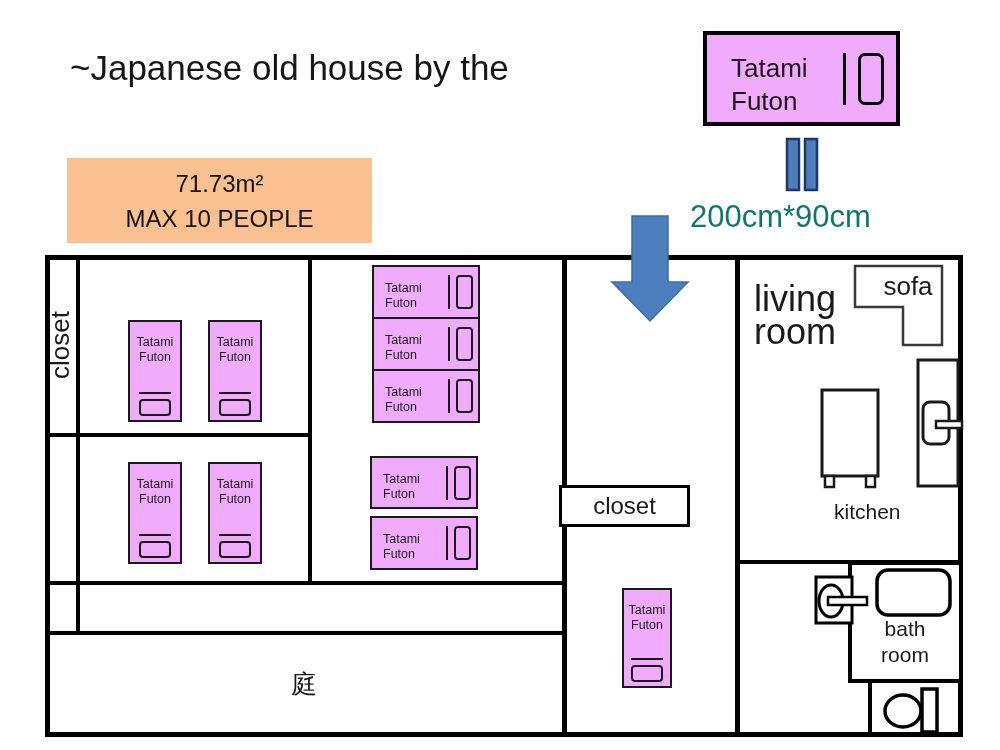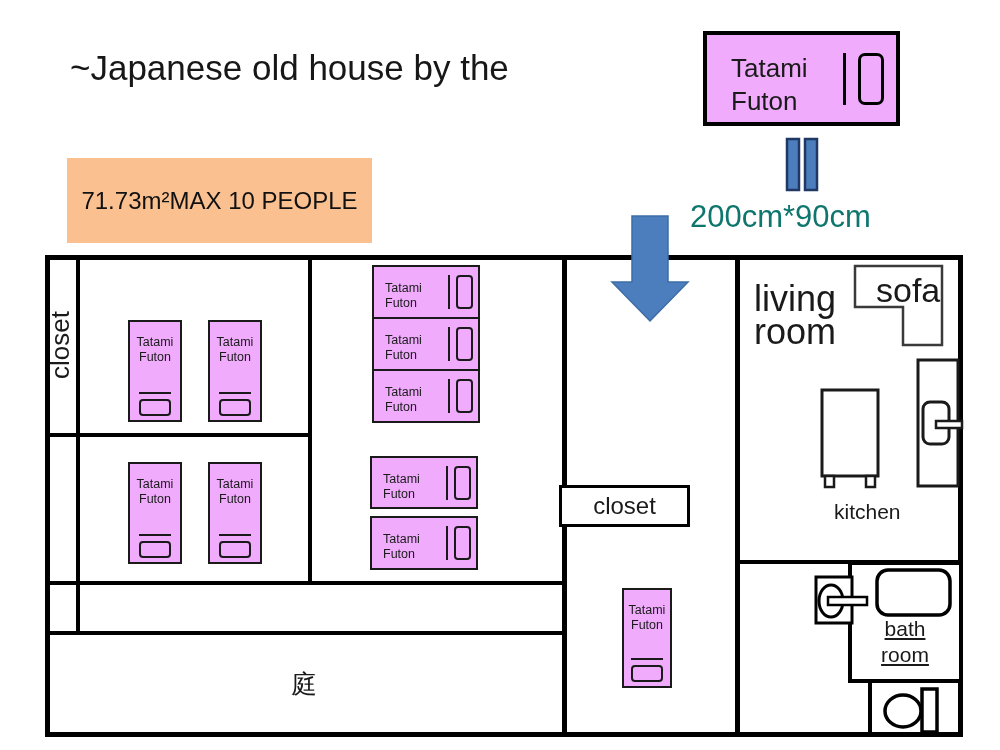--- a/index.html
+++ b/index.html
@@ -6,40 +6,40 @@
   .canvas {
     position:relative; width:1000px; height:750px; background:#ffffff;
     font-family:"Liberation Sans", sans-serif; color:#1a1a1a; overflow:hidden;
   }
   .abs { position:absolute; }
 
   
   .title { left:70px; top:44px; width:540px; text-align:left;
            font-size:35px; line-height:47px; color:#171717; }
   .info-box { left:67px; top:158px; width:305px; height:85px;
-              display:flex; align-items:center; justify-content:center;
+              display:flex; flex-direction:column; align-items:center; justify-content:center;
               font-size:24px; line-height:35px; color:#111; }
   .dim-label { left:690px; top:199px; font-size:31px; color:#0f766e; }
 
   
   .outline { left:45px; top:255px; width:918px; height:482px;
              border:5px solid #000; box-sizing:border-box; }
   .wall { background:#000; }
 
   
   .closet-left { left:-9px; top:329px; width:140px; height:32px;
                  transform:rotate(-90deg); text-align:center; font-size:26px; }
   .closet-mid { left:559px; top:485px; width:131px; height:42px;
                 border:3px solid #000; box-sizing:border-box; background:#fff;
                 display:flex; align-items:center; justify-content:center; font-size:24px; }
   .living { left:754px; top:282px; font-size:36px; line-height:33px; }
-  .sofa-label { left:876px; top:271px; width:64px; text-align:center; font-size:34px; }
+  .sofa-label { left:876px; top:271px; width:64px; text-align:center; font-size:26px; }
   .kitchen-label { left:834px; top:500px; font-size:21px; }
   .bath-label { left:872px; top:616px; width:66px; text-align:center;
-                font-size:21px; line-height:26px;text-decoration:underline; }
+                font-size:21px; line-height:26px; }
   .garden { left:47px; top:635px; width:514px; height:98px;
             display:flex; align-items:center; justify-content:center; font-size:26px; }
 
   
   .futon { position:absolute; border:2px solid #1a1a1a; background:#f0abfc;
            box-sizing:border-box; display:flex;align-items:center; }
   .futon .f-label { color:#1a1a1a; }
   .futon.v { flex-direction:column; }
   .futon.v .f-label { flex:1; text-align:center; padding-top:13px;
                       font-size:12.5px; line-height:15px; }

